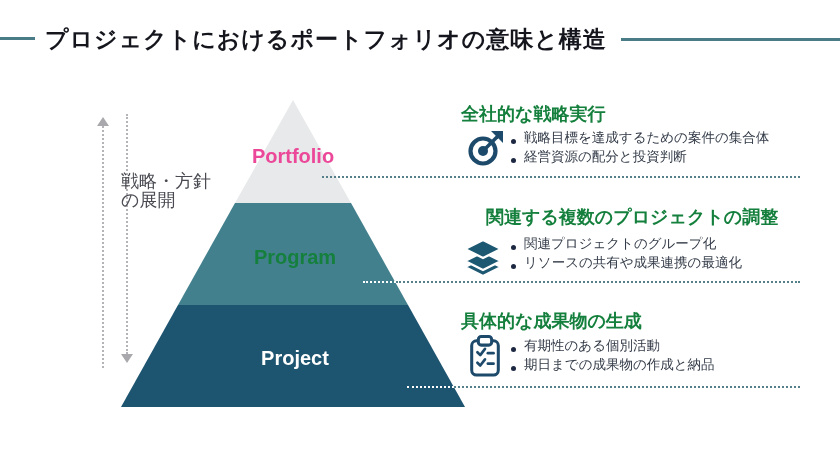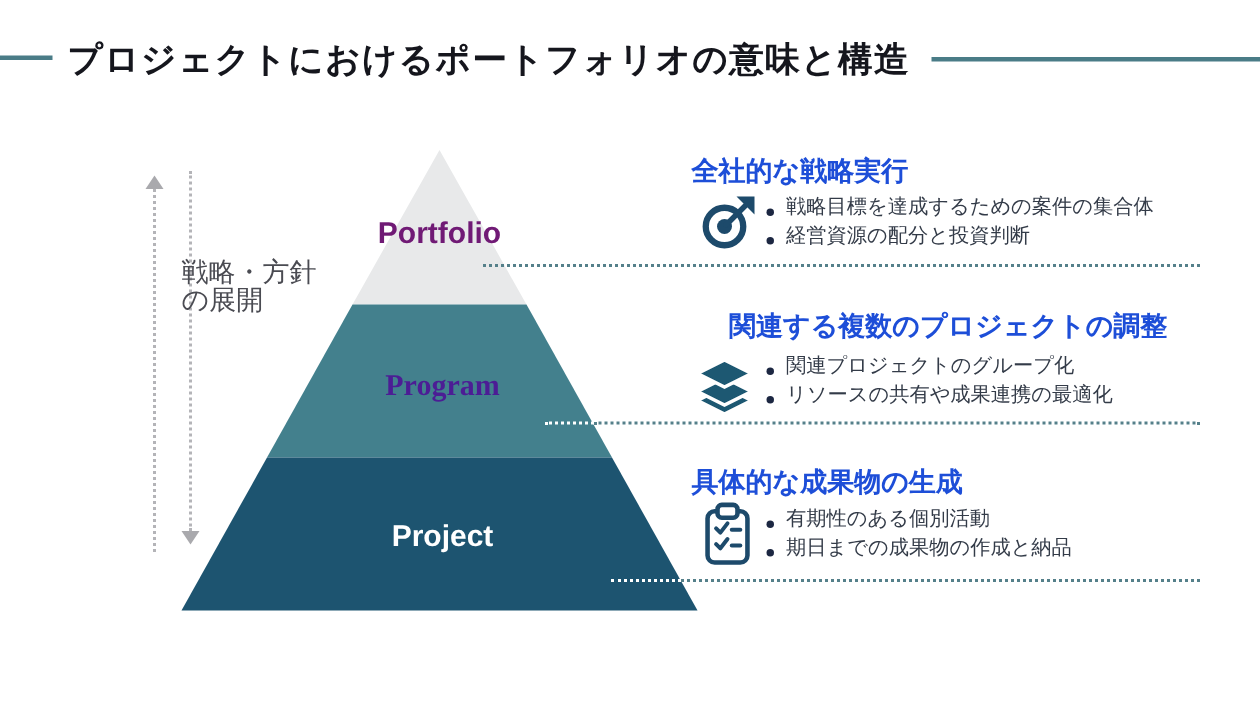--- a/index.html
+++ b/index.html
@@ -11,35 +11,35 @@
   
   .title-tick{position:absolute;left:0;top:37px;width:35px;height:3px;background:#4a7c87;}
   .title-line{position:absolute;left:621px;top:38px;width:219px;height:3px;background:#4a7c87;}
   .page-title{
     position:absolute;left:45px;top:24px;font-size:23px;font-weight:700;color:#15161d;
     letter-spacing:1px;white-space:nowrap;
   }
   
   .pyramid-svg{position:absolute;left:100px;top:95px;width:380px;height:320px;}
   .level-label{position:absolute;width:140px;text-align:center;font-weight:700;font-size:20px;}
-  .lbl-portfolio{left:223px;top:145px;color:#701a75;}
-  .lbl-program{left:225px;top:246px;color:#4c1d95;font-family:Liberation Serif, serif;}
+  .lbl-portfolio{left:223px;top:145px;color:#ec4899;}
+  .lbl-program{left:225px;top:246px;color:#15803d;}
   .lbl-project{left:225px;top:347px;color:#ffffff;}
   
   .flow-line{position:absolute;width:0;border-left:2px dotted #b4b4b8;}
   .flow-up-line{left:102px;top:126px;height:242px;}
   .flow-down-line{left:126px;top:114px;height:240px;}
   .arr{position:absolute;width:0;height:0;border-left:6px solid transparent;border-right:6px solid transparent;}
   .arr-up{left:97px;top:117px;border-bottom:9px solid #a9a9ad;}
   .arr-down{left:121px;top:354px;border-top:9px solid #a9a9ad;}
   .flow-label{position:absolute;font-size:18px;color:#4a4b52;line-height:19px;}
   .flow-label-down{left:121px;top:172px;width:96px;text-align:left;}
   .flow-label-up{left:5px;top:247px;width:112px;text-align:right;}
   
-  .sec-heading{position:absolute;left:461px;font-size:18px;font-weight:700;color:#1d4ed8;white-space:nowrap;}
+  .sec-heading{position:absolute;left:461px;font-size:18px;font-weight:700;color:#15803d;white-space:nowrap;}
   .h1{top:102px;}.h2{top:205px;margin-left:25px;}.h3{top:309px;}
   .sec-icon{position:absolute;}
   .icon-target{left:464px;top:128px;}
   .icon-layers{left:461px;top:232px;}
   .icon-clipboard{left:466px;top:333px;}
   .bullets{position:absolute;left:511px;}
   .b1{top:128px;}.b2{top:234px;}.b3{top:336px;}
   .bullet-row{display:flex;align-items:center;height:19px;}
   .bullet-dot{width:5px;height:5px;border-radius:50%;background:#1c2742;margin:7px 8px 0 0;flex:none;}
   .bullet-text{font-size:13.5px;color:#333b48;white-space:nowrap;line-height:19px;}

